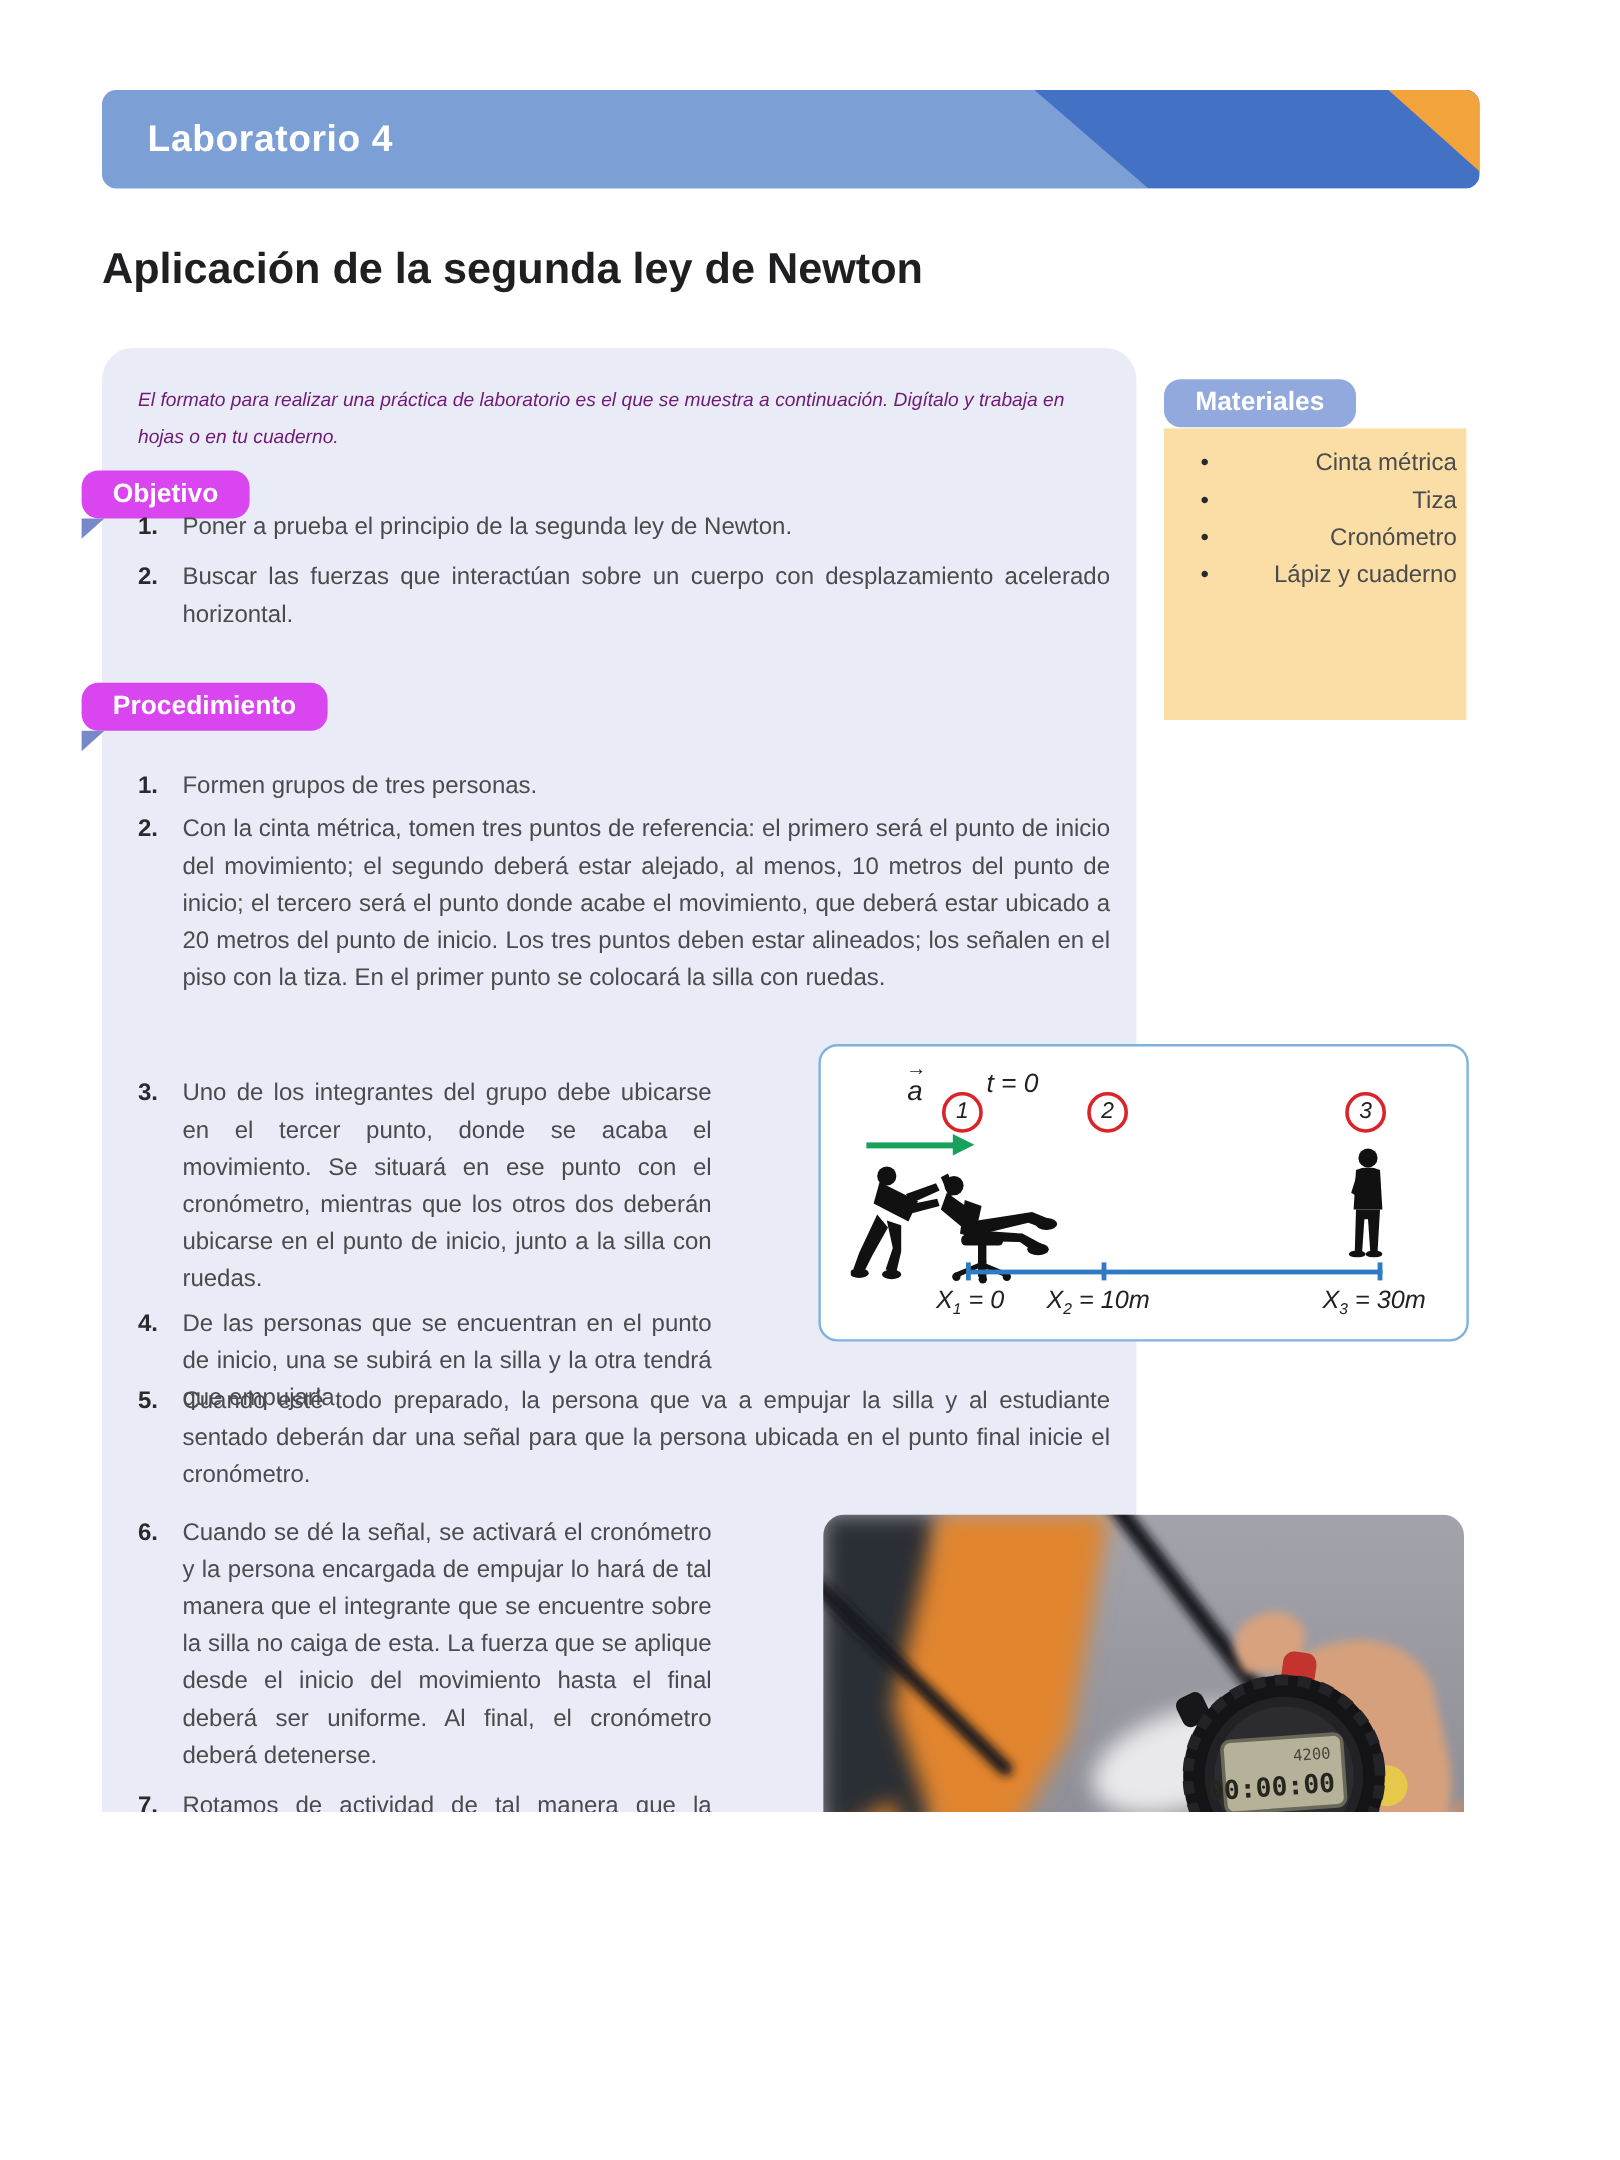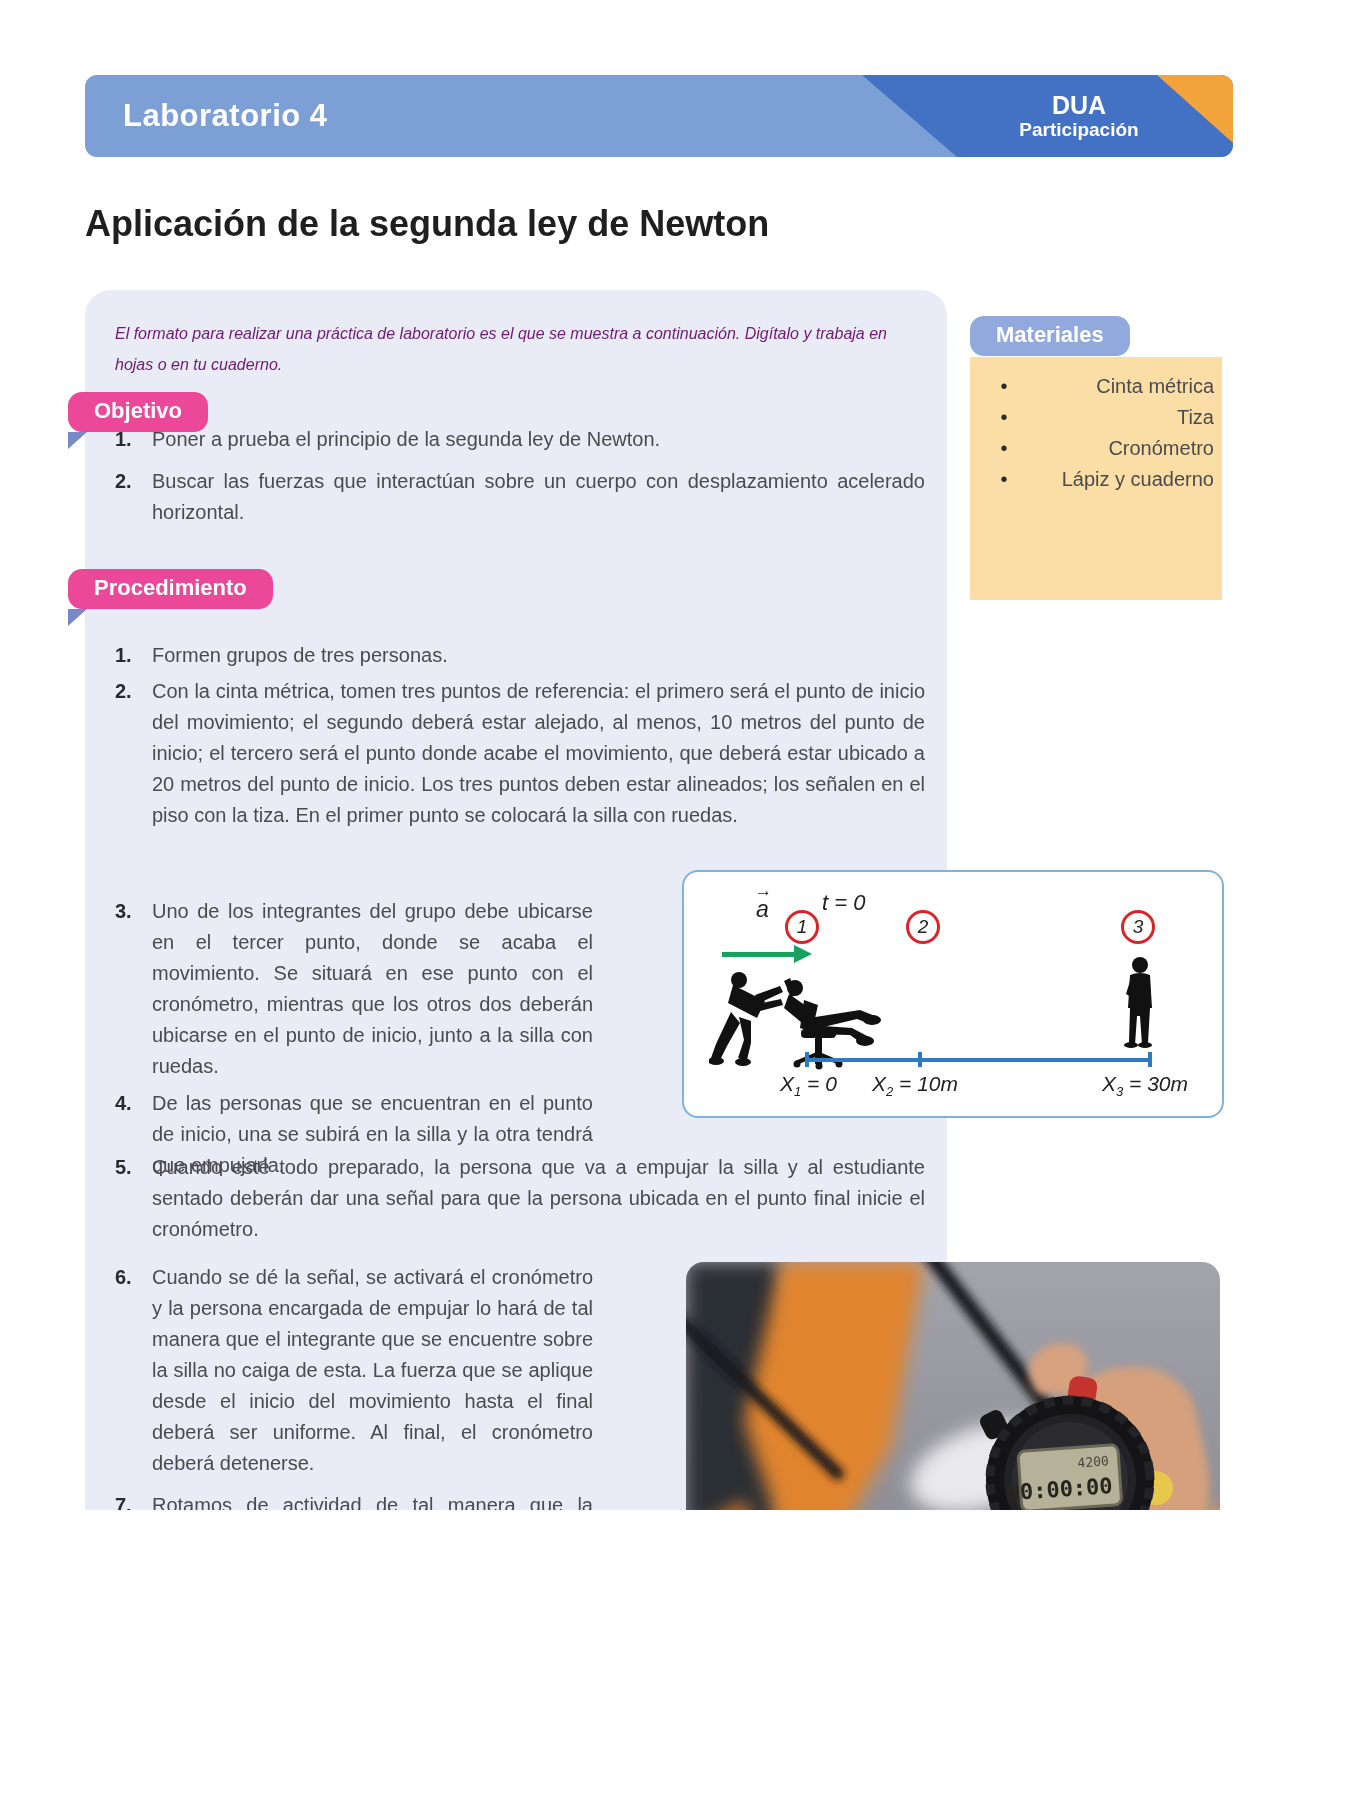--- a/index.html
+++ b/index.html
@@ -19,21 +19,21 @@
   .dua{position:absolute;left:868px;top:0;width:252px;height:100%;display:flex;
        flex-direction:column;justify-content:center;align-items:center;color:#fff;font-weight:bold;}
   .dua .l1{font-size:25px;line-height:27px;}
   .dua .l2{font-size:19px;line-height:22px;}
 
   
   .ptitle{position:absolute;left:85px;top:203px;font-size:36px;font-weight:bold;color:#1f1f21;}
   .panel{position:absolute;left:85px;top:290px;width:862px;height:1378px;background:#E9ECF7;border-radius:26px;}
   .intro{position:absolute;left:115px;top:318px;width:806px;font-size:16px;line-height:31px;color:#701a75;font-style:italic;}
 
-  .tag{position:absolute;left:68px;background:#ec4899;color:#fff;font-weight:bold;font-size:22px;
+  .tag{position:absolute;left:68px;background:#d946ef;color:#fff;font-weight:bold;font-size:22px;
        line-height:22px;padding:8px 26px 10px 26px;border-radius:14px;}
   .tag::after{content:"";position:absolute;left:0;top:100%;width:0;height:0;
        border-top:17px solid #7789C8;border-right:19px solid transparent;}
   .mtag{position:absolute;left:970px;top:316px;background:#92A9DD;color:#fff;font-weight:bold;
         font-size:22px;line-height:22px;padding:8px 26px 10px 26px;border-radius:14px;z-index:2;}
 
   
   .item{position:absolute;display:flex;font-size:20px;line-height:31px;color:#4b4b4d;
         text-align:justify;}
   .item .num{width:37px;flex:none;font-weight:bold;color:#2a2a2c;text-align:left;}
@@ -76,24 +76,20 @@
 </style>
 </head>
 <body>
 
 <div class="page">
 
   <div class="banner">
     <div class="dark"></div>
     <div class="orangecorner"></div>
     <div class="btitle">Laboratorio 4</div>
-    <div class="dua">
-      <div class="l1">DUA</div>
-      <div class="l2">Participación</div>
-    </div>
   </div>
 
   <div class="ptitle">Aplicación de la segunda ley de Newton</div>
 
   <div class="panel"></div>
 
   <div class="intro">El formato para realizar una práctica de laboratorio es el que se muestra a continuación. Digítalo y trabaja en hojas o en tu cuaderno.</div>
 
   <div class="tag" style="top:392px;">Objetivo</div>
   <div class="item wide" style="top:424px;">

